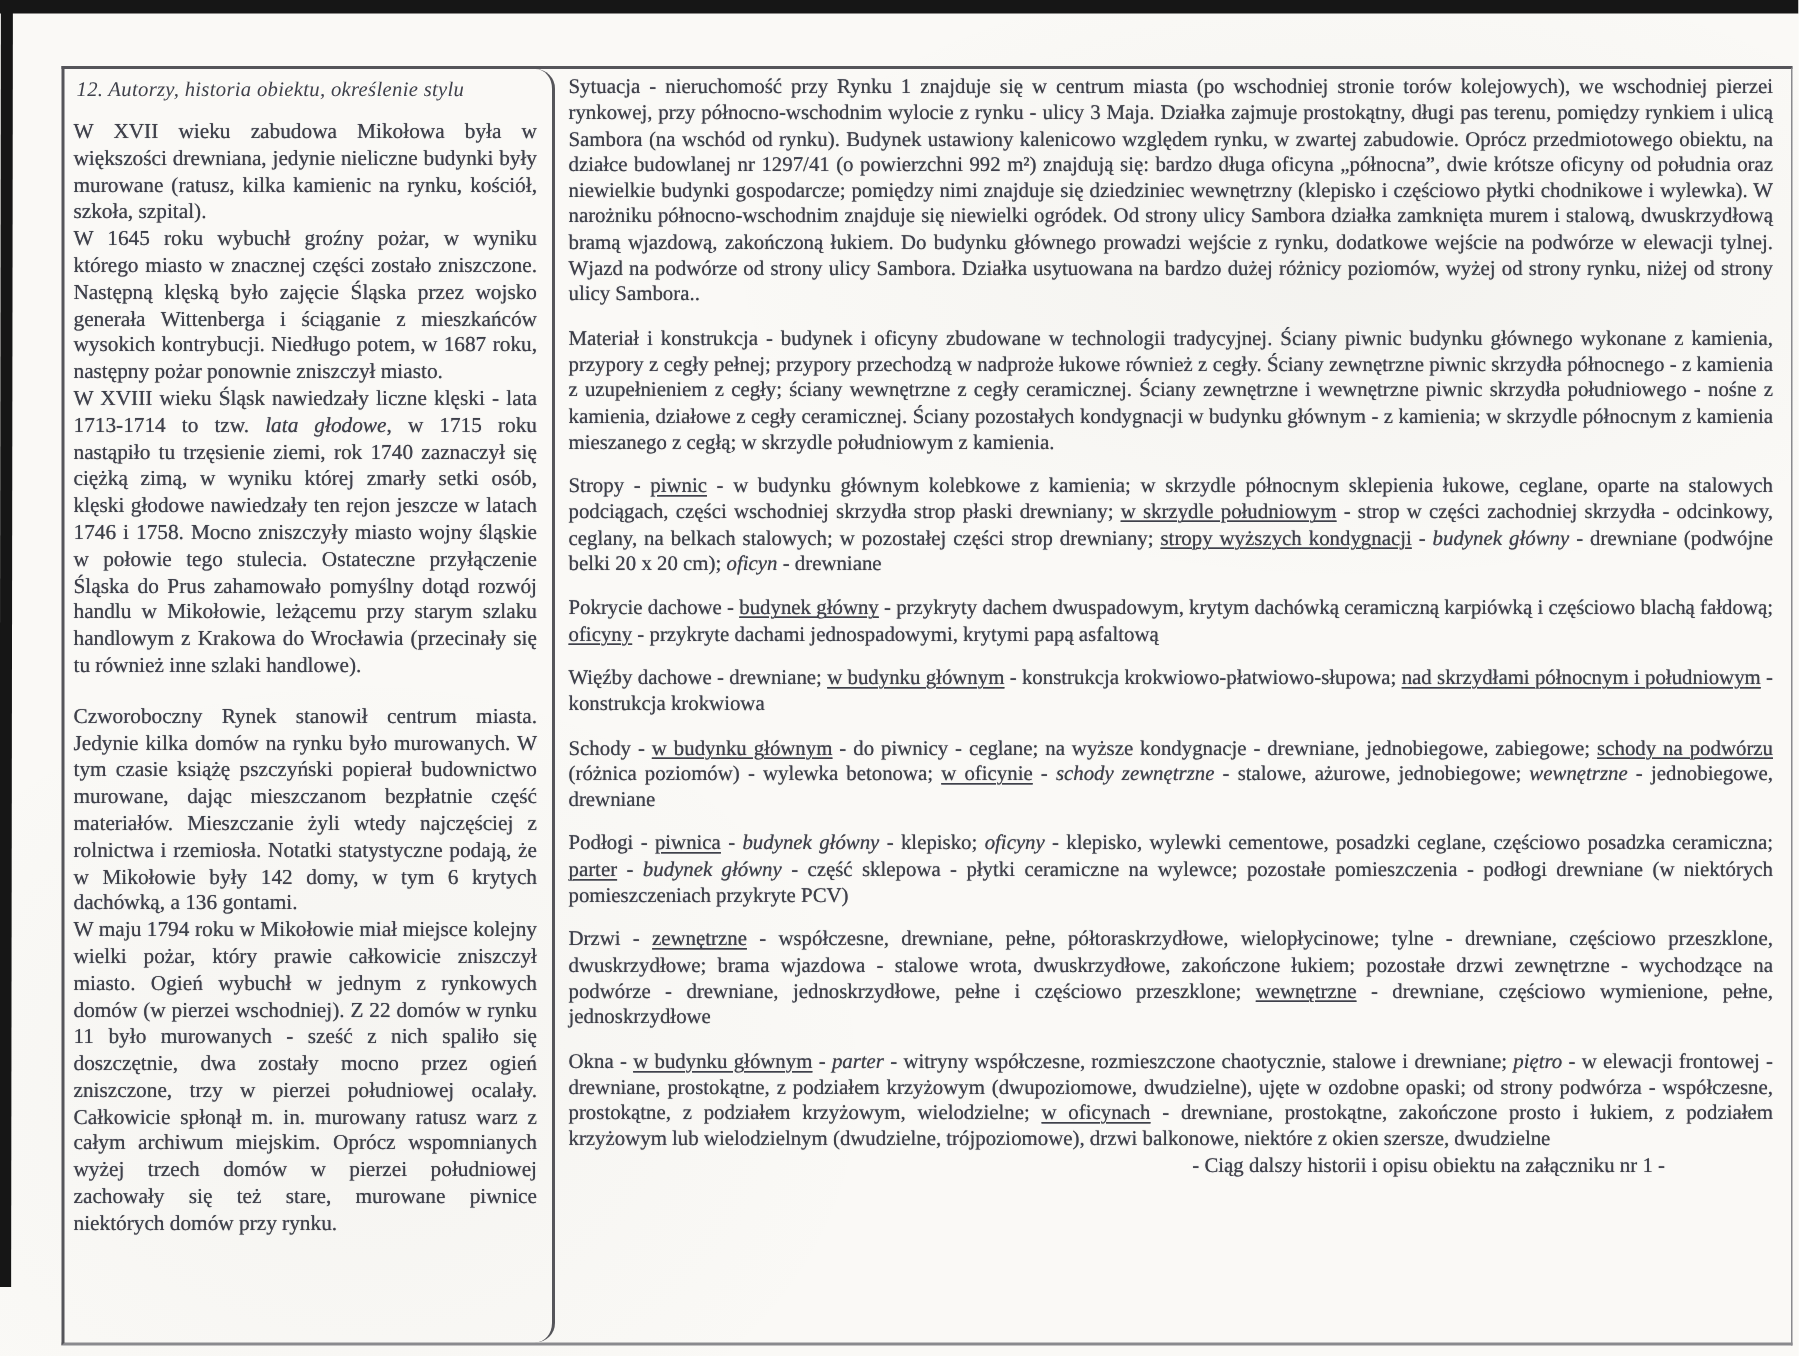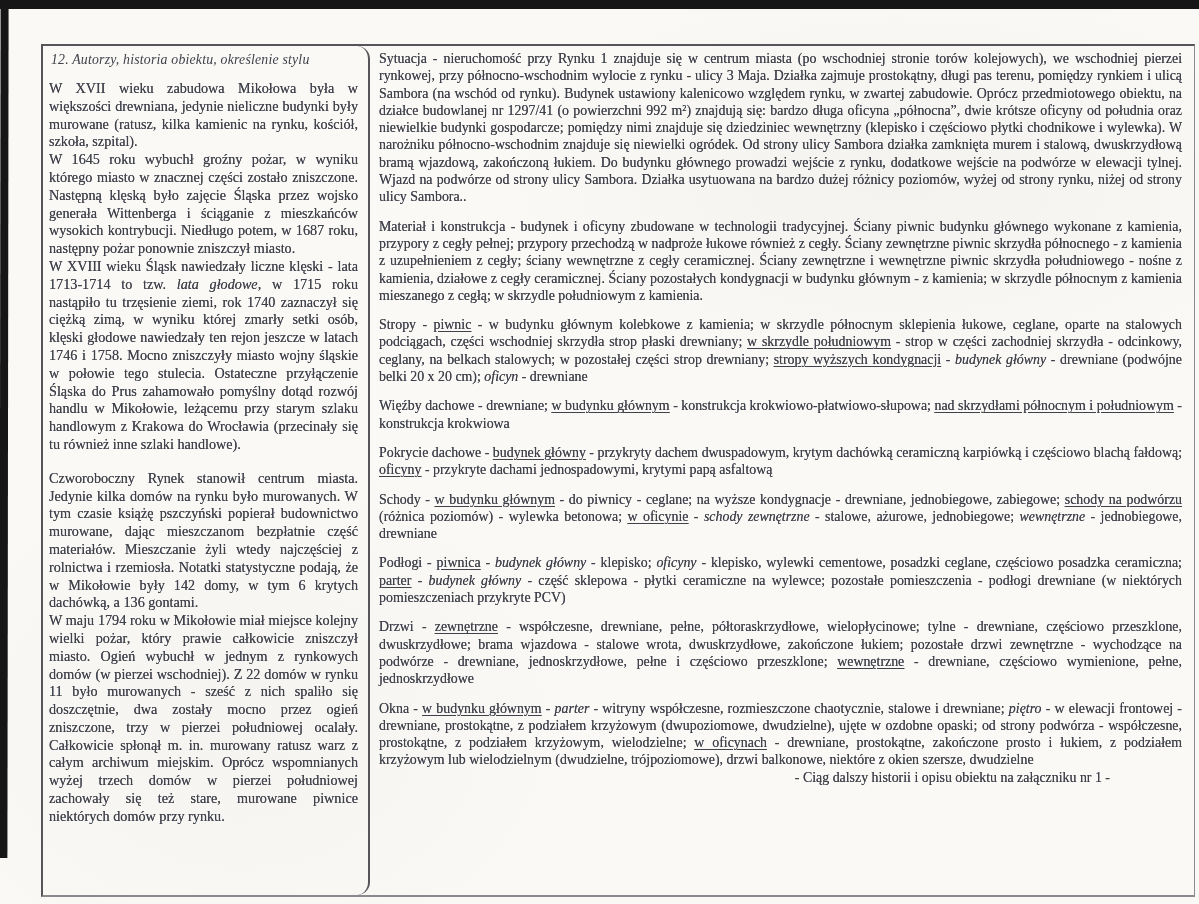--- a/index.html
+++ b/index.html
@@ -85,22 +85,22 @@
           <p class="para"><span>W XVIII wieku Śląsk nawiedzały liczne klęski - lata 1713-1714 to tzw. </span><span class="s-i">lata głodowe</span><span>, w 1715 roku nastąpiło tu trzęsienie ziemi, rok 1740 zaznaczył się ciężką zimą, w wyniku której zmarły setki osób, klęski głodowe nawiedzały ten rejon jeszcze w latach 1746 i 1758. Mocno zniszczyły miasto wojny śląskie w połowie tego stulecia. Ostateczne przyłączenie Śląska do Prus zahamowało pomyślny dotąd rozwój handlu w Mikołowie, leżącemu przy starym szlaku handlowym z Krakowa do Wrocławia (przecinały się tu również inne szlaki handlowe).</span></p>
           <p class="para gap-before"><span>Czworoboczny Rynek stanowił centrum miasta. Jedynie kilka domów na rynku było murowanych. W tym czasie książę pszczyński popierał budownictwo murowane, dając mieszczanom bezpłatnie część materiałów. Mieszczanie żyli wtedy najczęściej z rolnictwa i rzemiosła. Notatki statystyczne podają, że w Mikołowie były 142 domy, w tym 6 krytych dachówką, a 136 gontami.</span></p>
           <p class="para"><span>W maju 1794 roku w Mikołowie miał miejsce kolejny wielki pożar, który prawie całkowicie zniszczył miasto. Ogień wybuchł w jednym z rynkowych domów (w pierzei wschodniej). Z 22 domów w rynku 11 było murowanych - sześć z nich spaliło się doszczętnie, dwa zostały mocno przez ogień zniszczone, trzy w pierzei południowej ocalały. Całkowicie spłonął m. in. murowany ratusz warz z całym archiwum miejskim. Oprócz wspomnianych wyżej trzech domów w pierzei południowej zachowały się też stare, murowane piwnice niektórych domów przy rynku.</span></p>
         </div>
     </div>
     <div class="col col-right">
       <div class="col-body">
           <p class="section"><span class="s-b">Sytuacja</span><span> - nieruchomość przy Rynku 1 znajduje się w centrum miasta (po wschodniej stronie torów kolejowych), we wschodniej pierzei rynkowej, przy północno-wschodnim wylocie z rynku - ulicy 3 Maja. Działka zajmuje prostokątny, długi pas terenu, pomiędzy rynkiem i ulicą Sambora (na wschód od rynku). Budynek ustawiony kalenicowo względem rynku, w zwartej zabudowie. Oprócz przedmiotowego obiektu, na działce budowlanej nr 1297/41 (o powierzchni 992 m²) znajdują się: bardzo długa oficyna „północna”, dwie krótsze oficyny od południa oraz niewielkie budynki gospodarcze; pomiędzy nimi znajduje się dziedziniec wewnętrzny (klepisko i częściowo płytki chodnikowe i wylewka). W narożniku północno-wschodnim znajduje się niewielki ogródek. Od strony ulicy Sambora działka zamknięta murem i stalową, dwuskrzydłową bramą wjazdową, zakończoną łukiem. Do budynku głównego prowadzi wejście z rynku, dodatkowe wejście na podwórze w elewacji tylnej. Wjazd na podwórze od strony ulicy Sambora. Działka usytuowana na bardzo dużej różnicy poziomów, wyżej od strony rynku, niżej od strony ulicy Sambora..</span></p>
           <p class="section"><span class="s-b">Materiał i konstrukcja</span><span> - budynek i oficyny zbudowane w technologii tradycyjnej. Ściany piwnic budynku głównego wykonane z kamienia, przypory z cegły pełnej; przypory przechodzą w nadproże łukowe również z cegły. Ściany zewnętrzne piwnic skrzydła północnego - z kamienia z uzupełnieniem z cegły; ściany wewnętrzne z cegły ceramicznej. Ściany zewnętrzne i wewnętrzne piwnic skrzydła południowego - nośne z kamienia, działowe z cegły ceramicznej. Ściany pozostałych kondygnacji w budynku głównym - z kamienia; w skrzydle północnym z kamienia mieszanego z cegłą; w skrzydle południowym z kamienia.</span></p>
           <p class="section"><span class="s-b">Stropy</span><span> - </span><span class="s-u">piwnic</span><span> - w budynku głównym kolebkowe z kamienia; w skrzydle północnym sklepienia łukowe, ceglane, oparte na stalowych podciągach, części wschodniej skrzydła strop płaski drewniany; </span><span class="s-u">w skrzydle południowym</span><span> - strop w części zachodniej skrzydła - odcinkowy, ceglany, na belkach stalowych; w pozostałej części strop drewniany; </span><span class="s-u">stropy wyższych kondygnacji</span><span> - </span><span class="s-i">budynek główny</span><span> - drewniane (podwójne belki 20 x 20 cm); </span><span class="s-i">oficyn</span><span> - drewniane</span></p>
+          <p class="section"><span class="s-b">Pokrycie dachowe</span><span> - </span><span class="s-u">budynek główny</span><span> - przykryty dachem dwuspadowym, krytym dachówką ceramiczną karpiówką i częściowo blachą fałdową; </span><span class="s-u">oficyny</span><span> - przykryte dachami jednospadowymi, krytymi papą asfaltową</span></p>
           <p class="section"><span class="s-b">Więźby dachowe</span><span> - drewniane; </span><span class="s-u">w budynku głównym</span><span> - konstrukcja krokwiowo-płatwiowo-słupowa; </span><span class="s-u">nad skrzydłami północnym i południowym</span><span> - konstrukcja krokwiowa</span></p>
-          <p class="section"><span class="s-b">Pokrycie dachowe</span><span> - </span><span class="s-u">budynek główny</span><span> - przykryty dachem dwuspadowym, krytym dachówką ceramiczną karpiówką i częściowo blachą fałdową; </span><span class="s-u">oficyny</span><span> - przykryte dachami jednospadowymi, krytymi papą asfaltową</span></p>
           <p class="section"><span class="s-b">Schody</span><span> - </span><span class="s-u">w budynku głównym</span><span> - do piwnicy - ceglane; na wyższe kondygnacje - drewniane, jednobiegowe, zabiegowe; </span><span class="s-u">schody na podwórzu</span><span> (różnica poziomów) - wylewka betonowa; </span><span class="s-u">w oficynie</span><span> - </span><span class="s-i">schody zewnętrzne</span><span> - stalowe, ażurowe, jednobiegowe; </span><span class="s-i">wewnętrzne</span><span> - jednobiegowe, drewniane</span></p>
           <p class="section"><span class="s-b">Podłogi</span><span> - </span><span class="s-u">piwnica</span><span> - </span><span class="s-i">budynek główny</span><span> - klepisko; </span><span class="s-i">oficyny</span><span> - klepisko, wylewki cementowe, posadzki ceglane, częściowo posadzka ceramiczna; </span><span class="s-u">parter</span><span> - </span><span class="s-i">budynek główny</span><span> - część sklepowa - płytki ceramiczne na wylewce; pozostałe pomieszczenia - podłogi drewniane (w niektórych pomieszczeniach przykryte PCV)</span></p>
           <p class="section"><span class="s-b">Drzwi</span><span> - </span><span class="s-u">zewnętrzne</span><span> - współczesne, drewniane, pełne, półtoraskrzydłowe, wielopłycinowe; tylne - drewniane, częściowo przeszklone, dwuskrzydłowe; brama wjazdowa - stalowe wrota, dwuskrzydłowe, zakończone łukiem; pozostałe drzwi zewnętrzne - wychodzące na podwórze - drewniane, jednoskrzydłowe, pełne i częściowo przeszklone; </span><span class="s-u">wewnętrzne</span><span> - drewniane, częściowo wymienione, pełne, jednoskrzydłowe</span></p>
           <p class="section"><span class="s-b">Okna</span><span> - </span><span class="s-u">w budynku głównym</span><span> - </span><span class="s-i">parter</span><span> - witryny współczesne, rozmieszczone chaotycznie, stalowe i drewniane; </span><span class="s-i">piętro</span><span> - w elewacji frontowej - drewniane, prostokątne, z podziałem krzyżowym (dwupoziomowe, dwudzielne), ujęte w ozdobne opaski; od strony podwórza - współczesne, prostokątne, z podziałem krzyżowym, wielodzielne; </span><span class="s-u">w oficynach</span><span> - drewniane, prostokątne, zakończone prosto i łukiem, z podziałem krzyżowym lub wielodzielnym (dwudzielne, trójpoziomowe), drzwi balkonowe, niektóre z okien szersze, dwudzielne</span><span class="s-n">- Ciąg dalszy historii i opisu obiektu na załączniku nr 1 -</span></p>
         </div>
     </div>
   </div>
 </div>
 
 </body></html>

